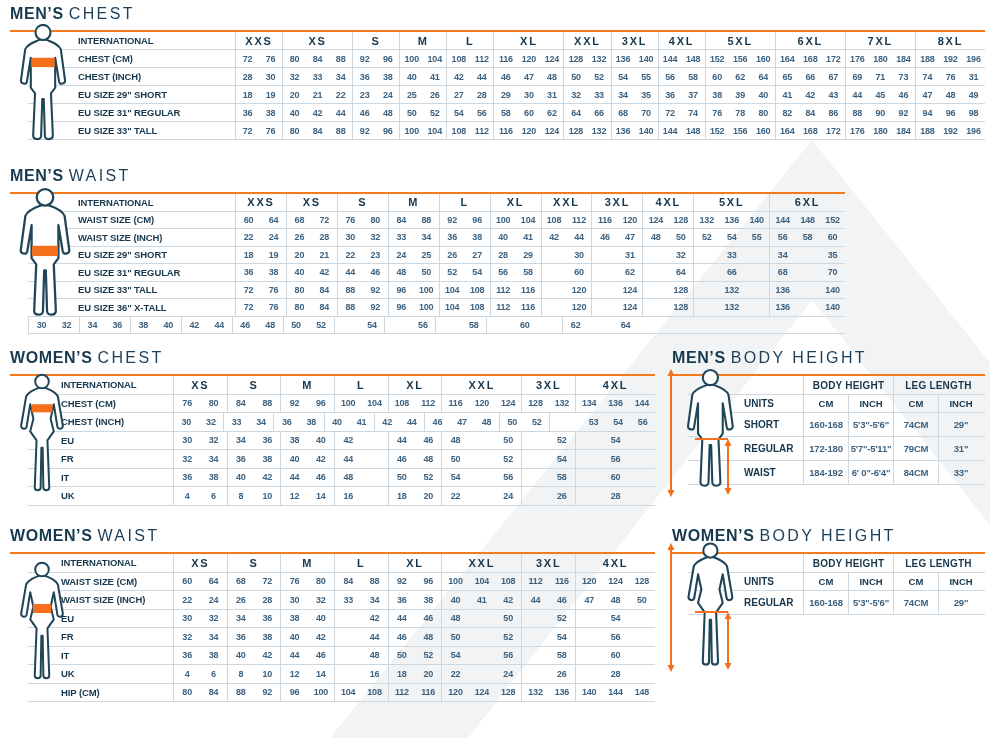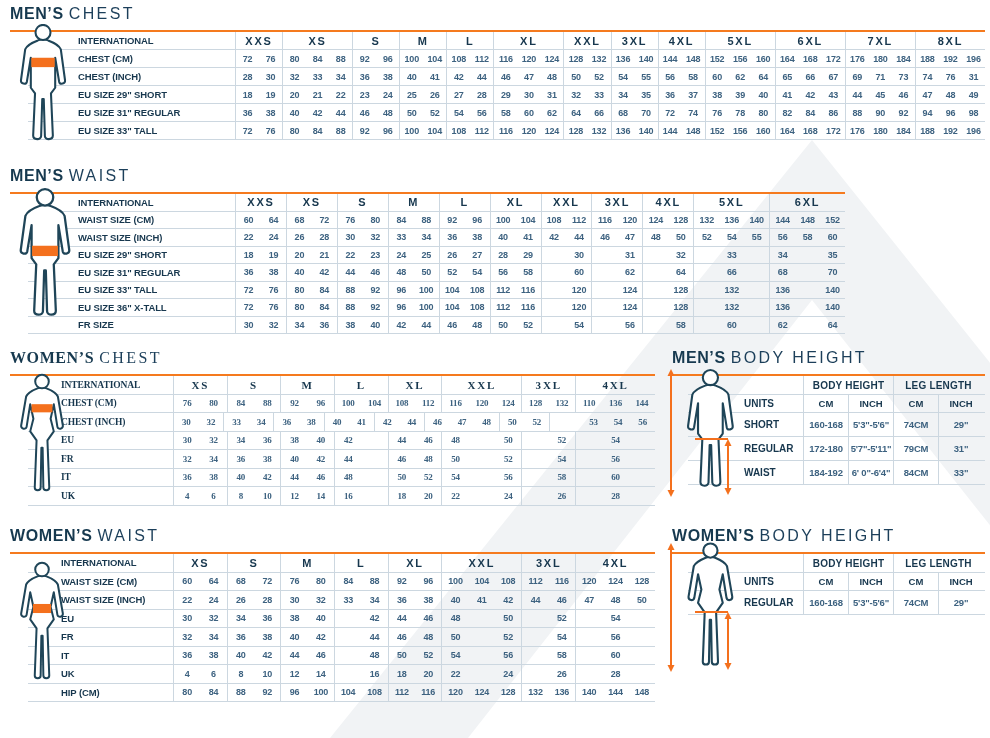--- a/index.html
+++ b/index.html
@@ -3,21 +3,21 @@
 <meta charset="utf-8">
 <style>
   html,body{margin:0;padding:0;background:#fff;}
   .page{position:relative;width:990px;height:738px;background:#ffffff;overflow:hidden;
         font-family:"Liberation Sans",sans-serif;}
   .watermark{position:absolute;top:0;left:0;z-index:0;}
   .sizesec{position:absolute;z-index:1;
      --lblw:207px;--pl:50px;--dataw:750px;--rh:18px;}
   #s-mens-chest{left:10px;top:5px;width:975px;}
   #s-mens-waist{left:10px;top:167px;width:835px;--dataw:610px;--rh:17.5px;}
-  #s-womens-chest{left:10px;top:349px;width:645px;font-family:Liberation Serif, serif;--lblw:145px;--pl:33px;--dataw:482px;--rh:18.5px;}
+  #s-womens-chest{left:10px;top:349px;width:645px;--lblw:145px;--pl:33px;--dataw:482px;--rh:18.5px;}
   #s-womens-waist{left:10px;top:527px;width:645px;--lblw:145px;--pl:33px;--dataw:482px;--rh:18.5px;}
   #s-bh-mens{left:672px;top:349px;width:313px;}
   #s-bh-womens{left:672px;top:527px;width:313px;}
 
   .stitle{font-size:16px;color:#16394f;letter-spacing:.4px;white-space:nowrap;}
   .stitle .tb{display:inline;font-weight:bold;letter-spacing:.6px;}
   .stitle .tr{display:inline;font-weight:normal;letter-spacing:2.4px;margin-left:5px;color:#1c3f5a;}
 
   .tbl{position:absolute;left:0;right:0;top:25px;border-top:2px solid #f57a1e;}
   .trow{display:flex;height:var(--rh);border-bottom:1px solid #ccd7e0;margin-left:18px;box-sizing:border-box;}
@@ -720,21 +720,20 @@
               <div class="cell"></div>
             </div>
             <div class="grp" style="flex: 3 1 0px;">
               <div class="cell">136</div>
               <div class="cell"></div>
               <div class="cell">140</div>
             </div>
           </div>
         </div>
         <div class="trow">
-          <div class="lbl">FR SIZE</div>
           <div class="grps">
             <div class="grp" style="flex: 2 1 0px;">
               <div class="cell">30</div>
               <div class="cell">32</div>
             </div>
             <div class="grp" style="flex: 2 1 0px;">
               <div class="cell">34</div>
               <div class="cell">36</div>
             </div>
             <div class="grp" style="flex: 2 1 0px;">
@@ -821,21 +820,21 @@
             <div class="grp" style="flex: 3 1 0px;">
               <div class="cell">116</div>
               <div class="cell">120</div>
               <div class="cell">124</div>
             </div>
             <div class="grp" style="flex: 2 1 0px;">
               <div class="cell">128</div>
               <div class="cell">132</div>
             </div>
             <div class="grp" style="flex: 3 1 0px;">
-              <div class="cell">110</div>
+              <div class="cell">134</div>
               <div class="cell">136</div>
               <div class="cell">144</div>
             </div>
           </div>
         </div>
         <div class="trow">
           <div class="lbl">CHEST (INCH)</div>
           <div class="grps">
             <div class="grp" style="flex: 2 1 0px;">
               <div class="cell">30</div>

